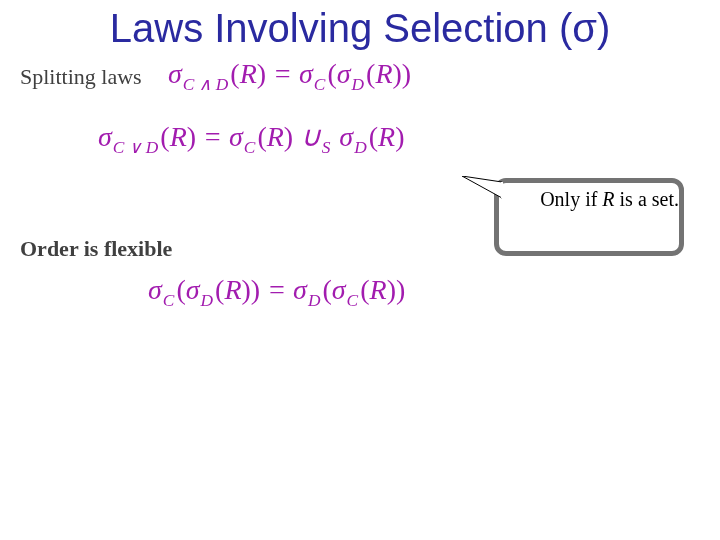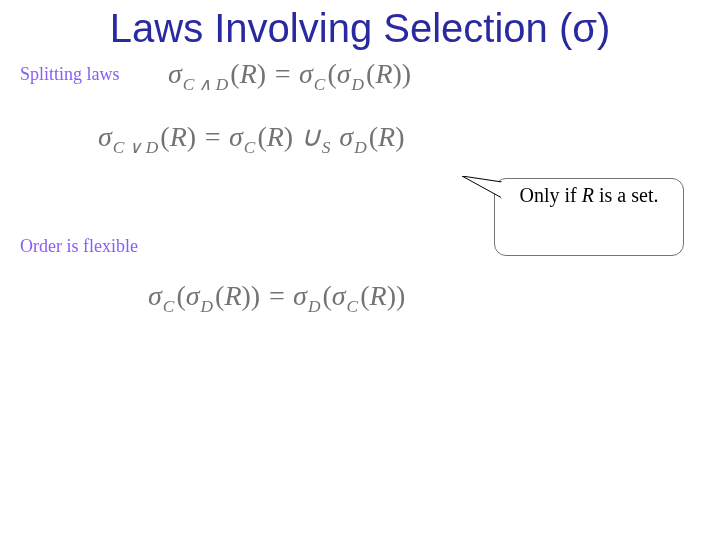--- a/index.html
+++ b/index.html
@@ -21,50 +21,50 @@
     top: 6px;
     left: 0;
     width: 720px;
     text-align: center;
     font-family: "Comic Sans MS", "Comic Sans", cursive, sans-serif;
     font-size: 40px;
     color: #2a2aa0;
   }
   .label {
     position: absolute;
-    font-size: 18px;
-    color: #8b5cf6;
+    font-size: 22px;
+    color: #404040;
   }
   .eq {
     position: absolute;
     font-size: 28px;
     font-style: italic;
-    color: #737373;
+    color: #a21caf;
     white-space: nowrap;
   }
   .eq .sig { font-style: italic; }
   .sub {
     font-style: italic;
     font-size: 0.62em;
     position: relative;
     top: 0.38em;
     margin-left: 1px;
     margin-right: 2px;
   }
   .paren { font-style: normal; }
   .callout {
     position: absolute;
     top: 178px;
     left: 494px;
     width: 190px;
     height: 78px;
-    border: 1px solid #737373;
+    border: 5px solid #737373;
     border-radius: 12px;
     background: #fff;
-    text-align: center;
+    text-align: right;
     font-size: 20px;
     line-height: 1.25;
     padding-top: 4px;
     box-sizing: border-box;
   }
   .callout-tail {
     position: absolute;
     top: 176px;
     left: 462px;
     width: 48px;
@@ -83,23 +83,23 @@
   <div class="label" style="top:64px; left:20px;">Splitting laws</div>
 
   <div class="eq" style="top:58px; left:168px;">
     <span class="sig">σ</span><span class="sub">C ∧ D</span><span class="paren">(</span><span>R</span><span class="paren">)</span><span> = </span><span class="sig">σ</span><span class="sub">C</span><span class="paren">(</span><span class="sig">σ</span><span class="sub">D</span><span class="paren">(</span><span>R</span><span class="paren">)</span><span class="paren">)</span>
   </div>
 
   <div class="eq" style="top:120px; left:98px;">
     <span class="sig">σ</span><span class="sub">C ∨ D</span><span class="paren">(</span><span>R</span><span class="paren">)</span><span> = </span><span class="sig">σ</span><span class="sub">C</span><span class="paren">(</span><span>R</span><span class="paren">)</span><span> ∪</span><span class="sub">S</span> <span class="sig">σ</span><span class="sub">D</span><span class="paren">(</span><span>R</span><span class="paren">)</span>
   </div>
 
-  <div class="label" style="top:236px; left:20px;">Order is flexible</div>
+  <div class="label" style="top:236px; left:20px;font-weight:bold;">Order is flexible</div>
 
-  <div class="eq" style="top:280px; left:148px;">
+  <div class="eq" style="top:274px; left:148px;">
     <span class="sig">σ</span><span class="sub">C</span><span class="paren">(</span><span class="sig">σ</span><span class="sub">D</span><span class="paren">(</span><span>R</span><span class="paren">)</span><span class="paren">)</span><span> = </span><span class="sig">σ</span><span class="sub">D</span><span class="paren">(</span><span class="sig">σ</span><span class="sub">C</span><span class="paren">(</span><span>R</span><span class="paren">)</span><span class="paren">)</span>
   </div>
 
   <div class="callout">
     <div>
       <span>Only if </span><span class="ital">R</span><span> is a set.</span>
     </div>
   </div>
 
   <svg class="callout-tail" viewBox="0 0 48 30">

